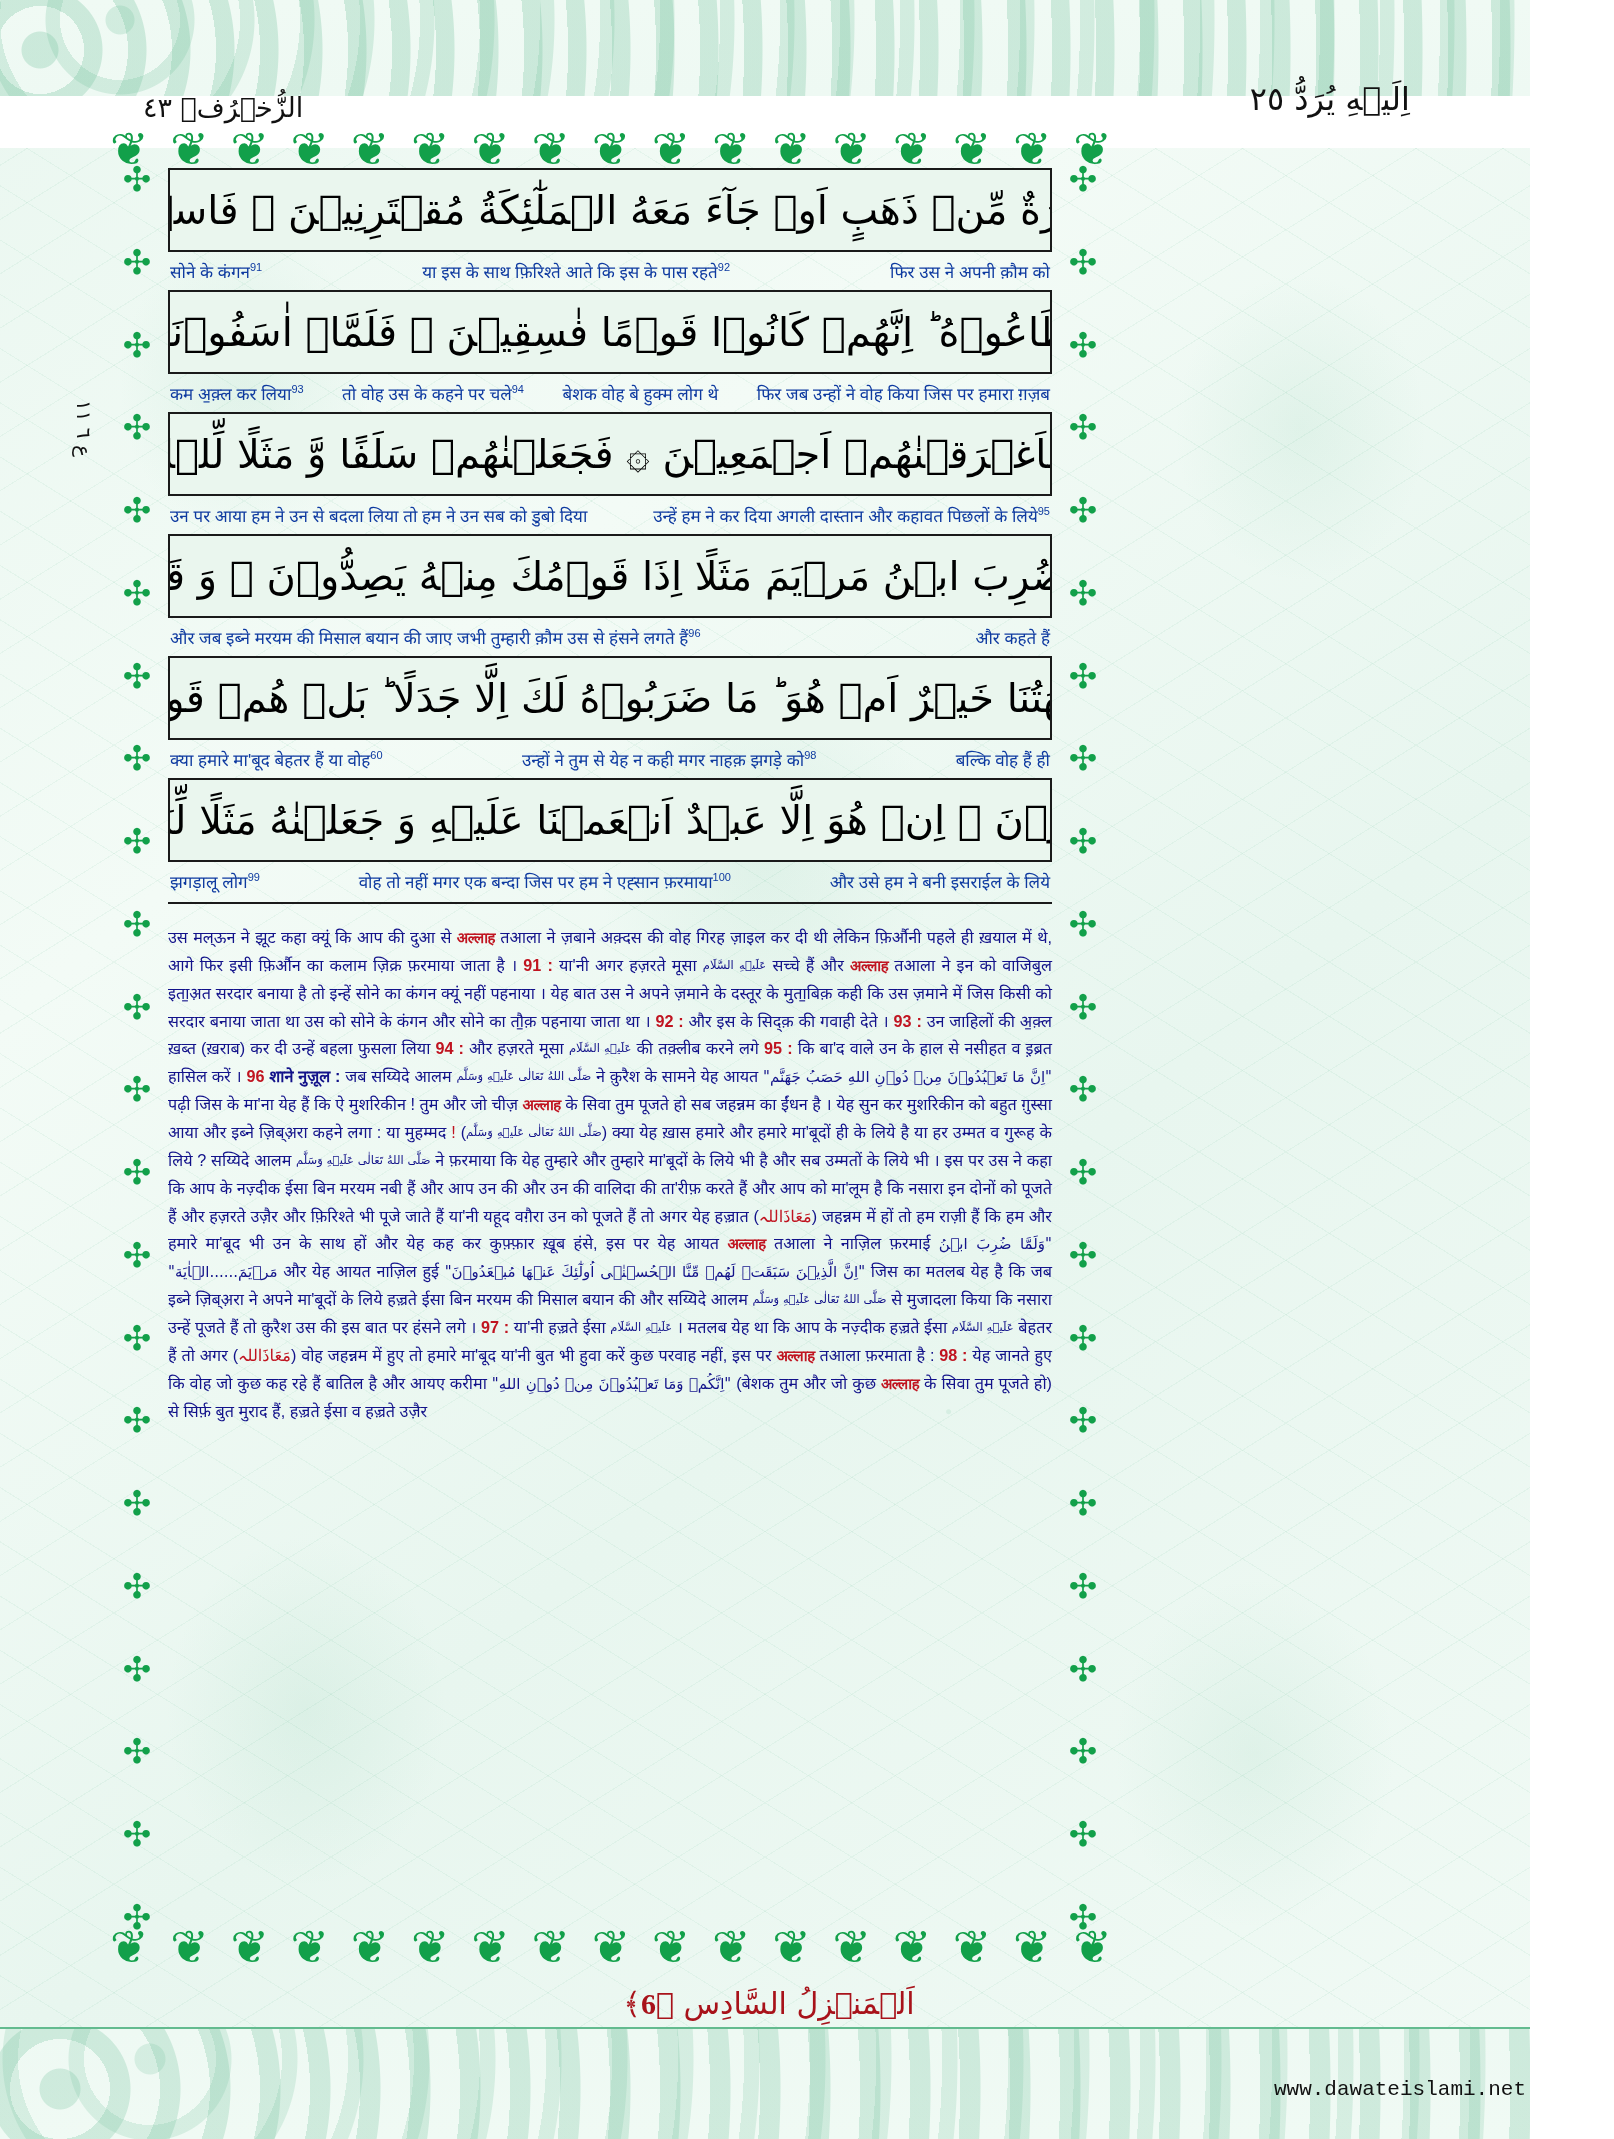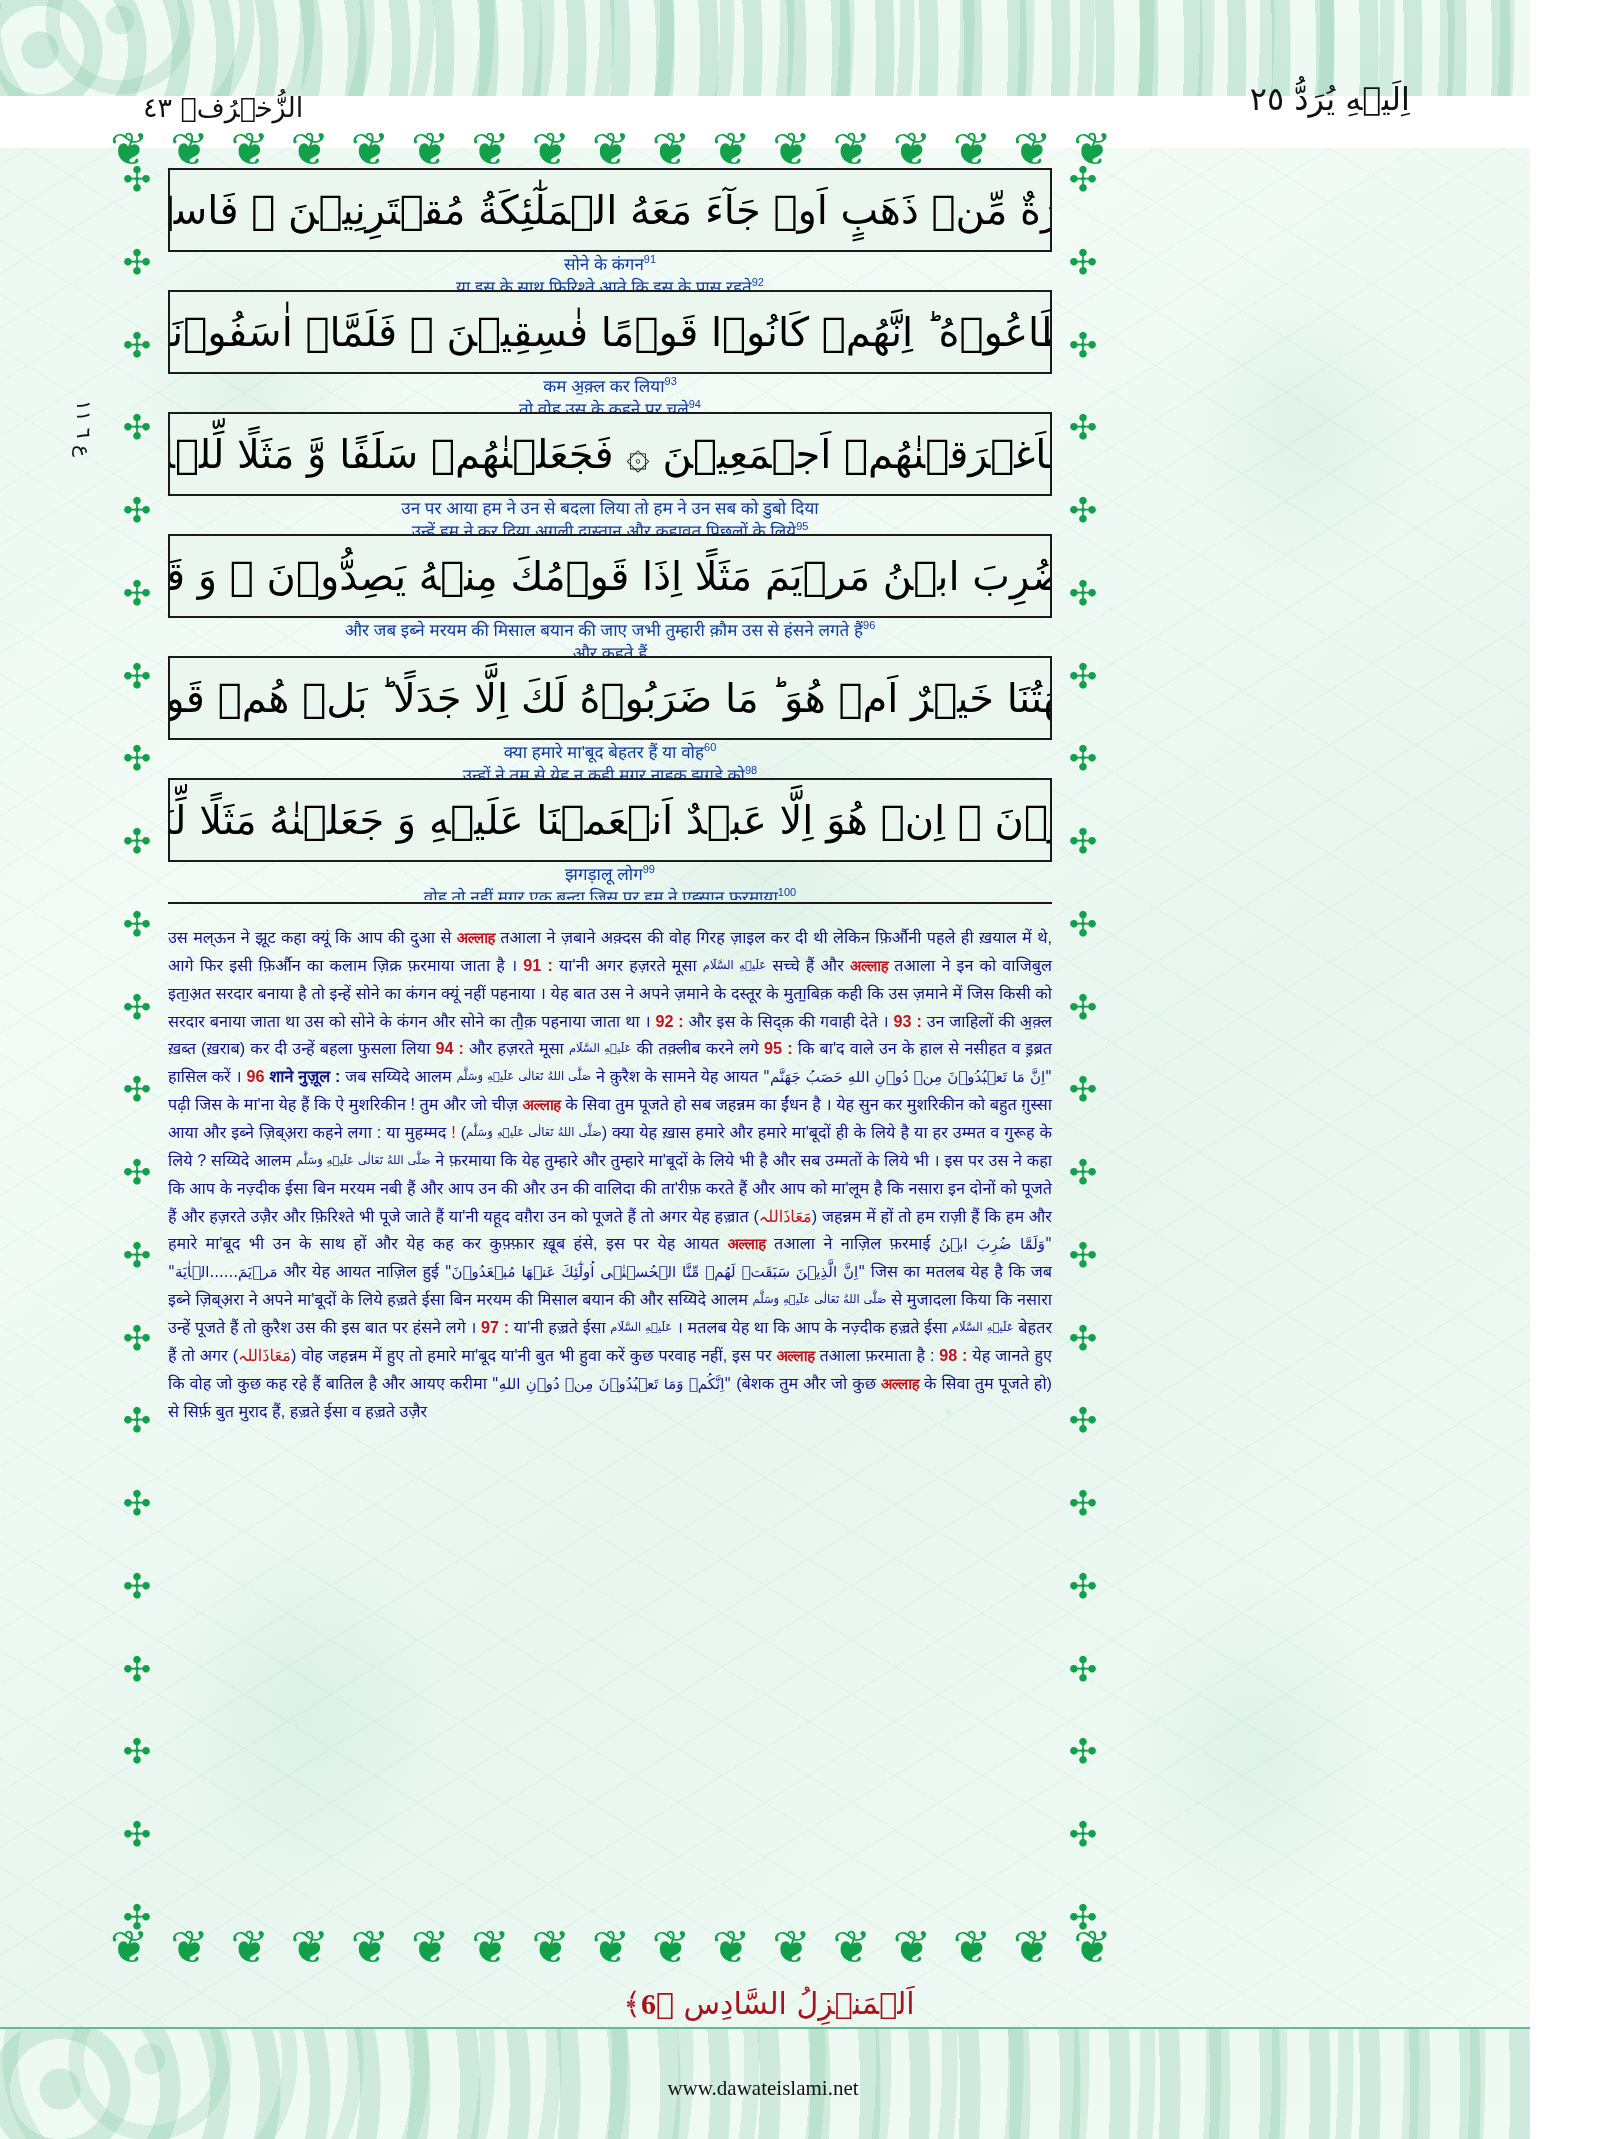--- a/index.html
+++ b/index.html
@@ -122,21 +122,20 @@
   
   .trans{
     display:flex;align-items:center;justify-content:space-between;
     height:38px;
     font-family:"Liberation Sans", sans-serif;
     font-size:17px;
     color:#0e3aa0;
     white-space:nowrap;
     padding:0 2px;
     overflow:hidden;
-    flex-direction:column;
   }
   .trans .seg{flex:0 0 auto;}
   .trans sup{font-size:11px;color:#0e3aa0;}
 
   
   .tafsir{
     margin-top:20px;
     font-family:"Liberation Sans", sans-serif;
     font-size:16.2px;
     line-height:1.72;
@@ -182,22 +181,22 @@
     position:absolute;left:8px;right:0;bottom:118px;
     text-align:center;
     font-family:"DejaVu Sans", sans-serif;
     font-size:30px;color:#a8121a;direction:rtl;
   }
   .footer-manzil .num{
     color:#a8121a;font-family:"Liberation Serif", serif;font-weight:bold;
   }
   .footer-url{
     position:absolute;left:0;right:4px;bottom:38px;
-    text-align:center;
-    font-family:Liberation Serif, serif;
+    text-align:right;
+    font-family:Liberation Mono, monospace;
     font-size:21px;color:#111;
   }
 </style>
 </head>
 <body>
 
 <div class="page">
   <div class="bg-orn"></div>
   <div class="bg-band-top"></div>
   <div class="bg-band-bottom"></div>

